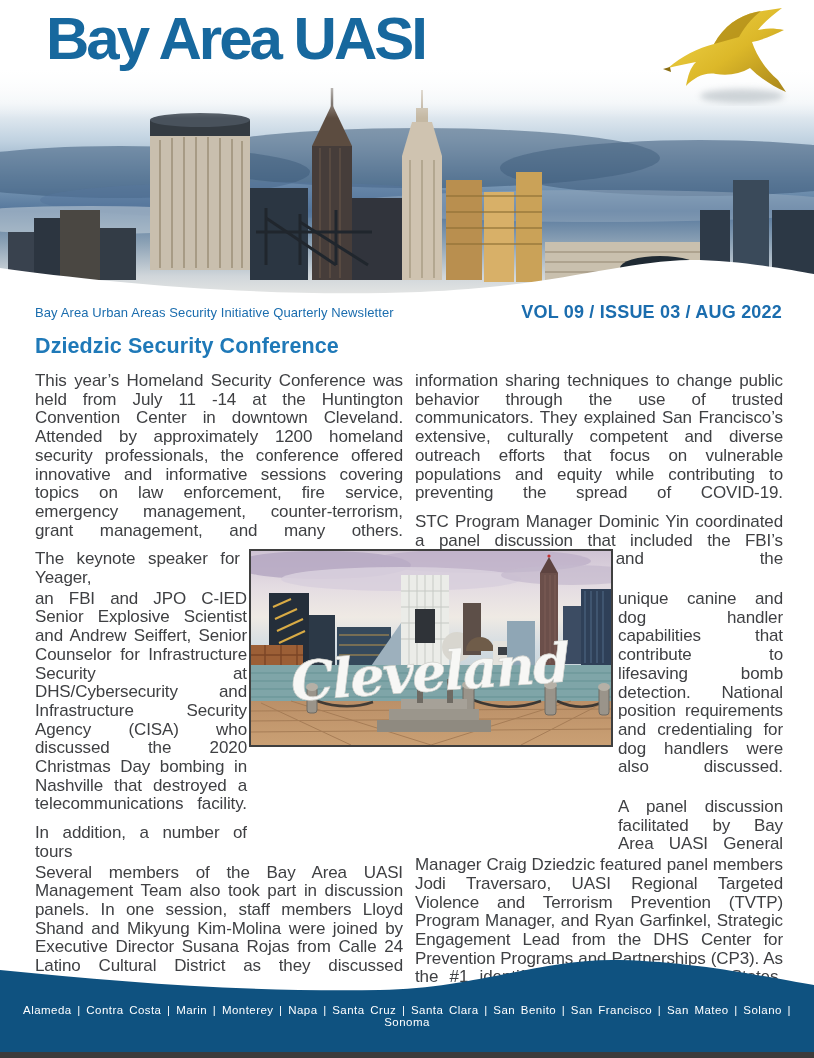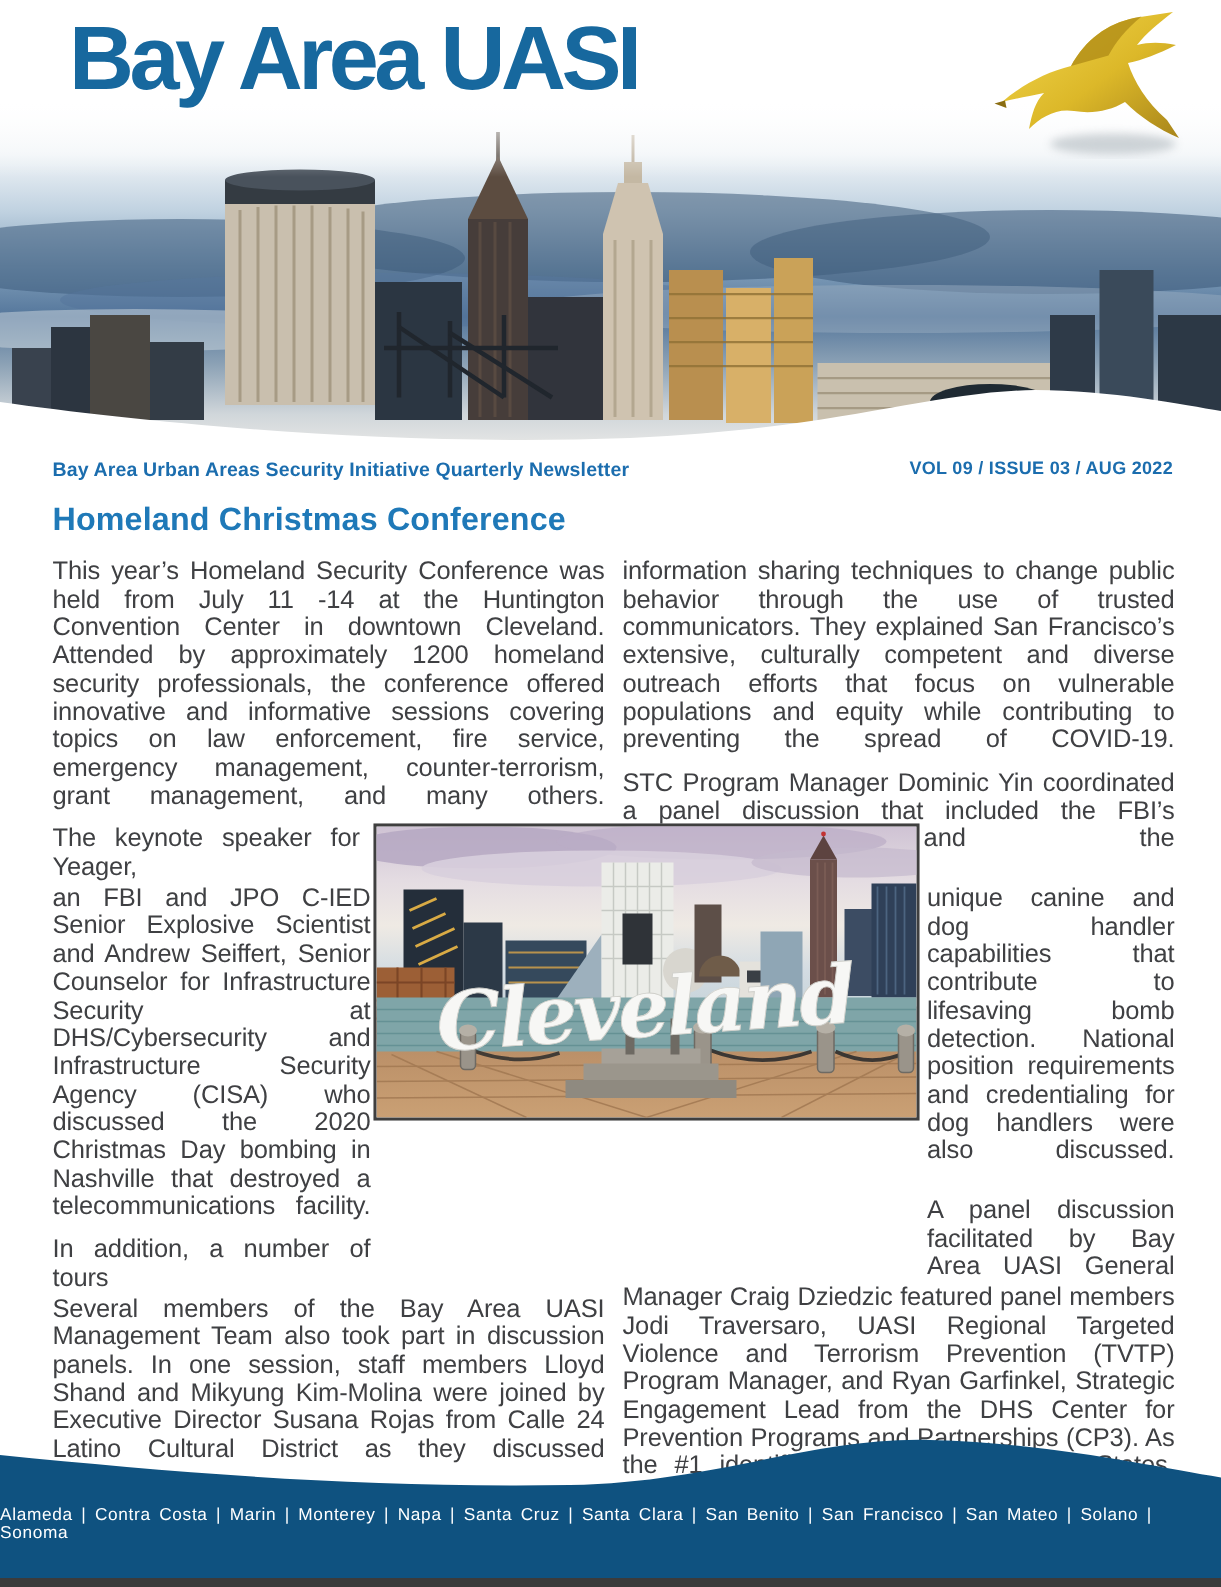--- a/index.html
+++ b/index.html
@@ -18,24 +18,24 @@
     text-shadow:0 1px 1px rgba(255,255,255,.7);
   }
   .eagle { position:absolute; left:660px; top:6px; width:130px; height:100px; }
   .title-haze {
     position:absolute; left:0; top:0; width:814px; height:118px;
     background:linear-gradient(to bottom, #ffffff 58%, rgba(255,255,255,0));
   }
   
   .tagline {
     position:absolute; left:35px; top:305px; font-size:13px; line-height:16px;
-    color:#1b6dae; font-weight:700; letter-spacing:.1px;
+    color:#1b6dae; font-weight:400; letter-spacing:.1px;
   }
   .issue-info {
-    position:absolute; right:32px; top:304px; font-size:12px; line-height:16px;
+    position:absolute; right:32px; top:304px; font-size:18px; line-height:16px;
     color:#1b6dae; font-weight:700; letter-spacing:.2px;
   }
   
   .article-heading {
     position:absolute; left:35px; top:334px; font-size:21.5px; font-weight:600;
     color:#1f79b8; letter-spacing:.1px;
   }
   .col { position:absolute; top:372px; width:368px; color:#3f4043; }
   .col-left  { left:35px; }
   .col-right { left:415px; }
@@ -49,21 +49,21 @@
   
   .inline-photo {
     position:absolute; left:249px; top:549px; width:364px; height:198px;
     border:2px solid #3f3f3f; background:#ddd;
   }
   .inline-photo svg { display:block; width:360px; height:194px; }
   
   .footer { position:absolute; left:0; bottom:0; width:814px; height:108px; }
   .footer svg { position:absolute; left:0; top:0; display:block; }
   .counties {
-    position:absolute; left:0; top:54px; width:814px; 
+    position:absolute; left:0; top:54px; width:814px; text-align:center;
     color:#ffffff; font-size:11.5px; letter-spacing:.45px; word-spacing:2px;
   }
   .bottom-strip {
     position:absolute; left:0; bottom:0; width:814px; height:6px; background:#3b3b3b;
   }
 </style>
 </head>
 <body>
 
 <div class="page">
@@ -183,21 +183,21 @@
     </defs>
     <ellipse cx="82" cy="90" rx="42" ry="7" fill="#9aa4ab" opacity="0.45" filter="url(#soft)"></ellipse>
     <path fill="url(#gold)" d="M8,62 C22,50 38,42 54,38 C64,20 78,10 96,6 L122,2 C112,10 104,16 98,24 C106,22 114,22 124,24 C112,30 102,34 92,36 C96,48 104,62 118,74 L126,86 C112,80 100,72 90,62 C80,68 68,70 56,68 C44,66 34,72 26,80 C28,70 30,62 36,56 C26,58 16,60 8,62 Z"></path>
     <path fill="#b28d18" opacity="0.8" d="M54,38 C64,20 78,10 96,6 L101,5 C90,14 84,22 79,31 Z"></path>
     <path fill="#8a6d12" d="M10,61 L3,63 L11,66 Z"></path>
   </svg>
 
   <div class="tagline">Bay Area Urban Areas Security Initiative Quarterly Newsletter</div>
   <div class="issue-info">VOL 09 / ISSUE 03 / AUG 2022</div>
 
-  <div class="article-heading">Homeland Christmas Conference</div>
+  <div class="article-heading">Dziedzic Security Conference</div>
 
   <div class="col col-left">
     <div class="para">This year’s Homeland Security Conference was held from July 11 -14 at the Huntington Convention Center in downtown Cleveland. Attended by approximately 1200 homeland security professionals, the conference offered innovative and informative sessions covering topics on law enforcement, fire service, emergency management, counter-terrorism, grant management, and many others.</div>
     <div class="para tight">The keynote speaker for this that was Kirk Yeager, PhD,</div>
     <div class="para narrow-left">an FBI and JPO C-IED Senior Explosive Scientist and Andrew Seiffert, Senior Counselor for Infrastructure Security at DHS/Cybersecurity and Infrastructure Security Agency (CISA) who discussed the 2020 Christmas Day bombing in Nashville that destroyed a telecommunications facility.</div>
     <div class="para tight narrow-left">In addition, a number of tours</div>
     <div class="para">Several members of the Bay Area UASI Management Team also took part in discussion panels. In one session, staff members Lloyd Shand and Mikyung Kim-Molina were joined by Executive Director Susana Rojas from Calle 24 Latino Cultural District as they discussed</div>
   </div>
 
   <div class="col col-right">

